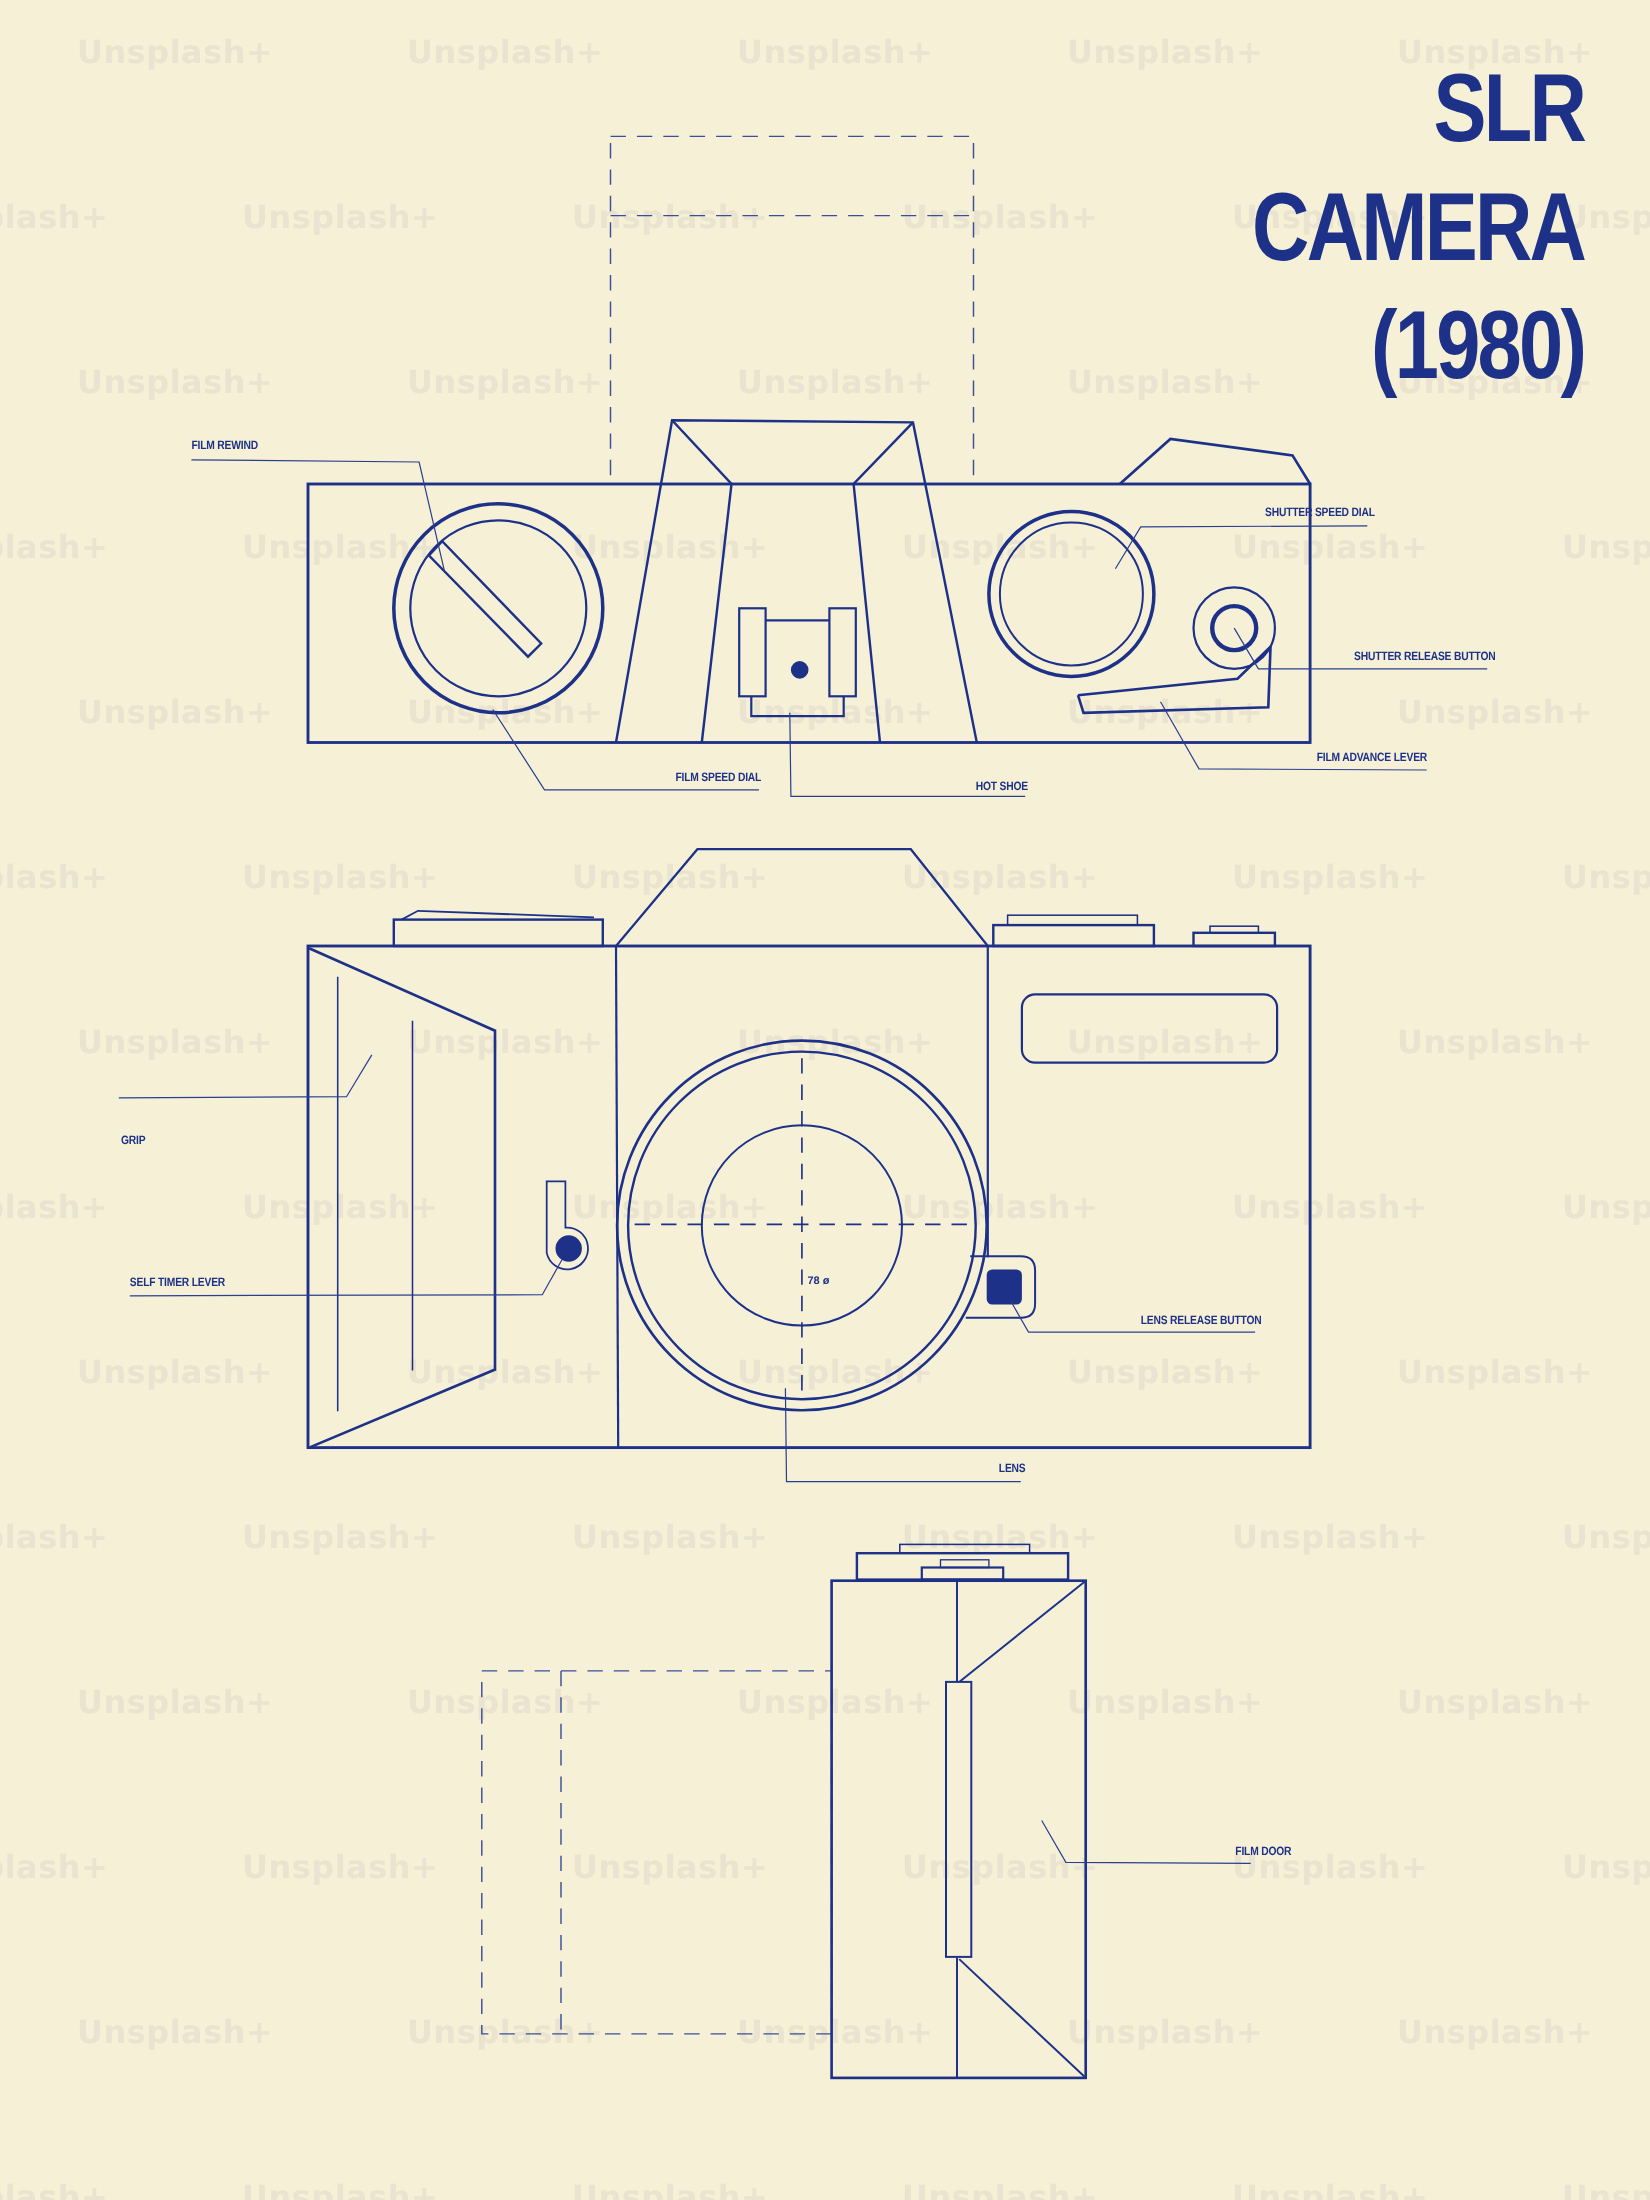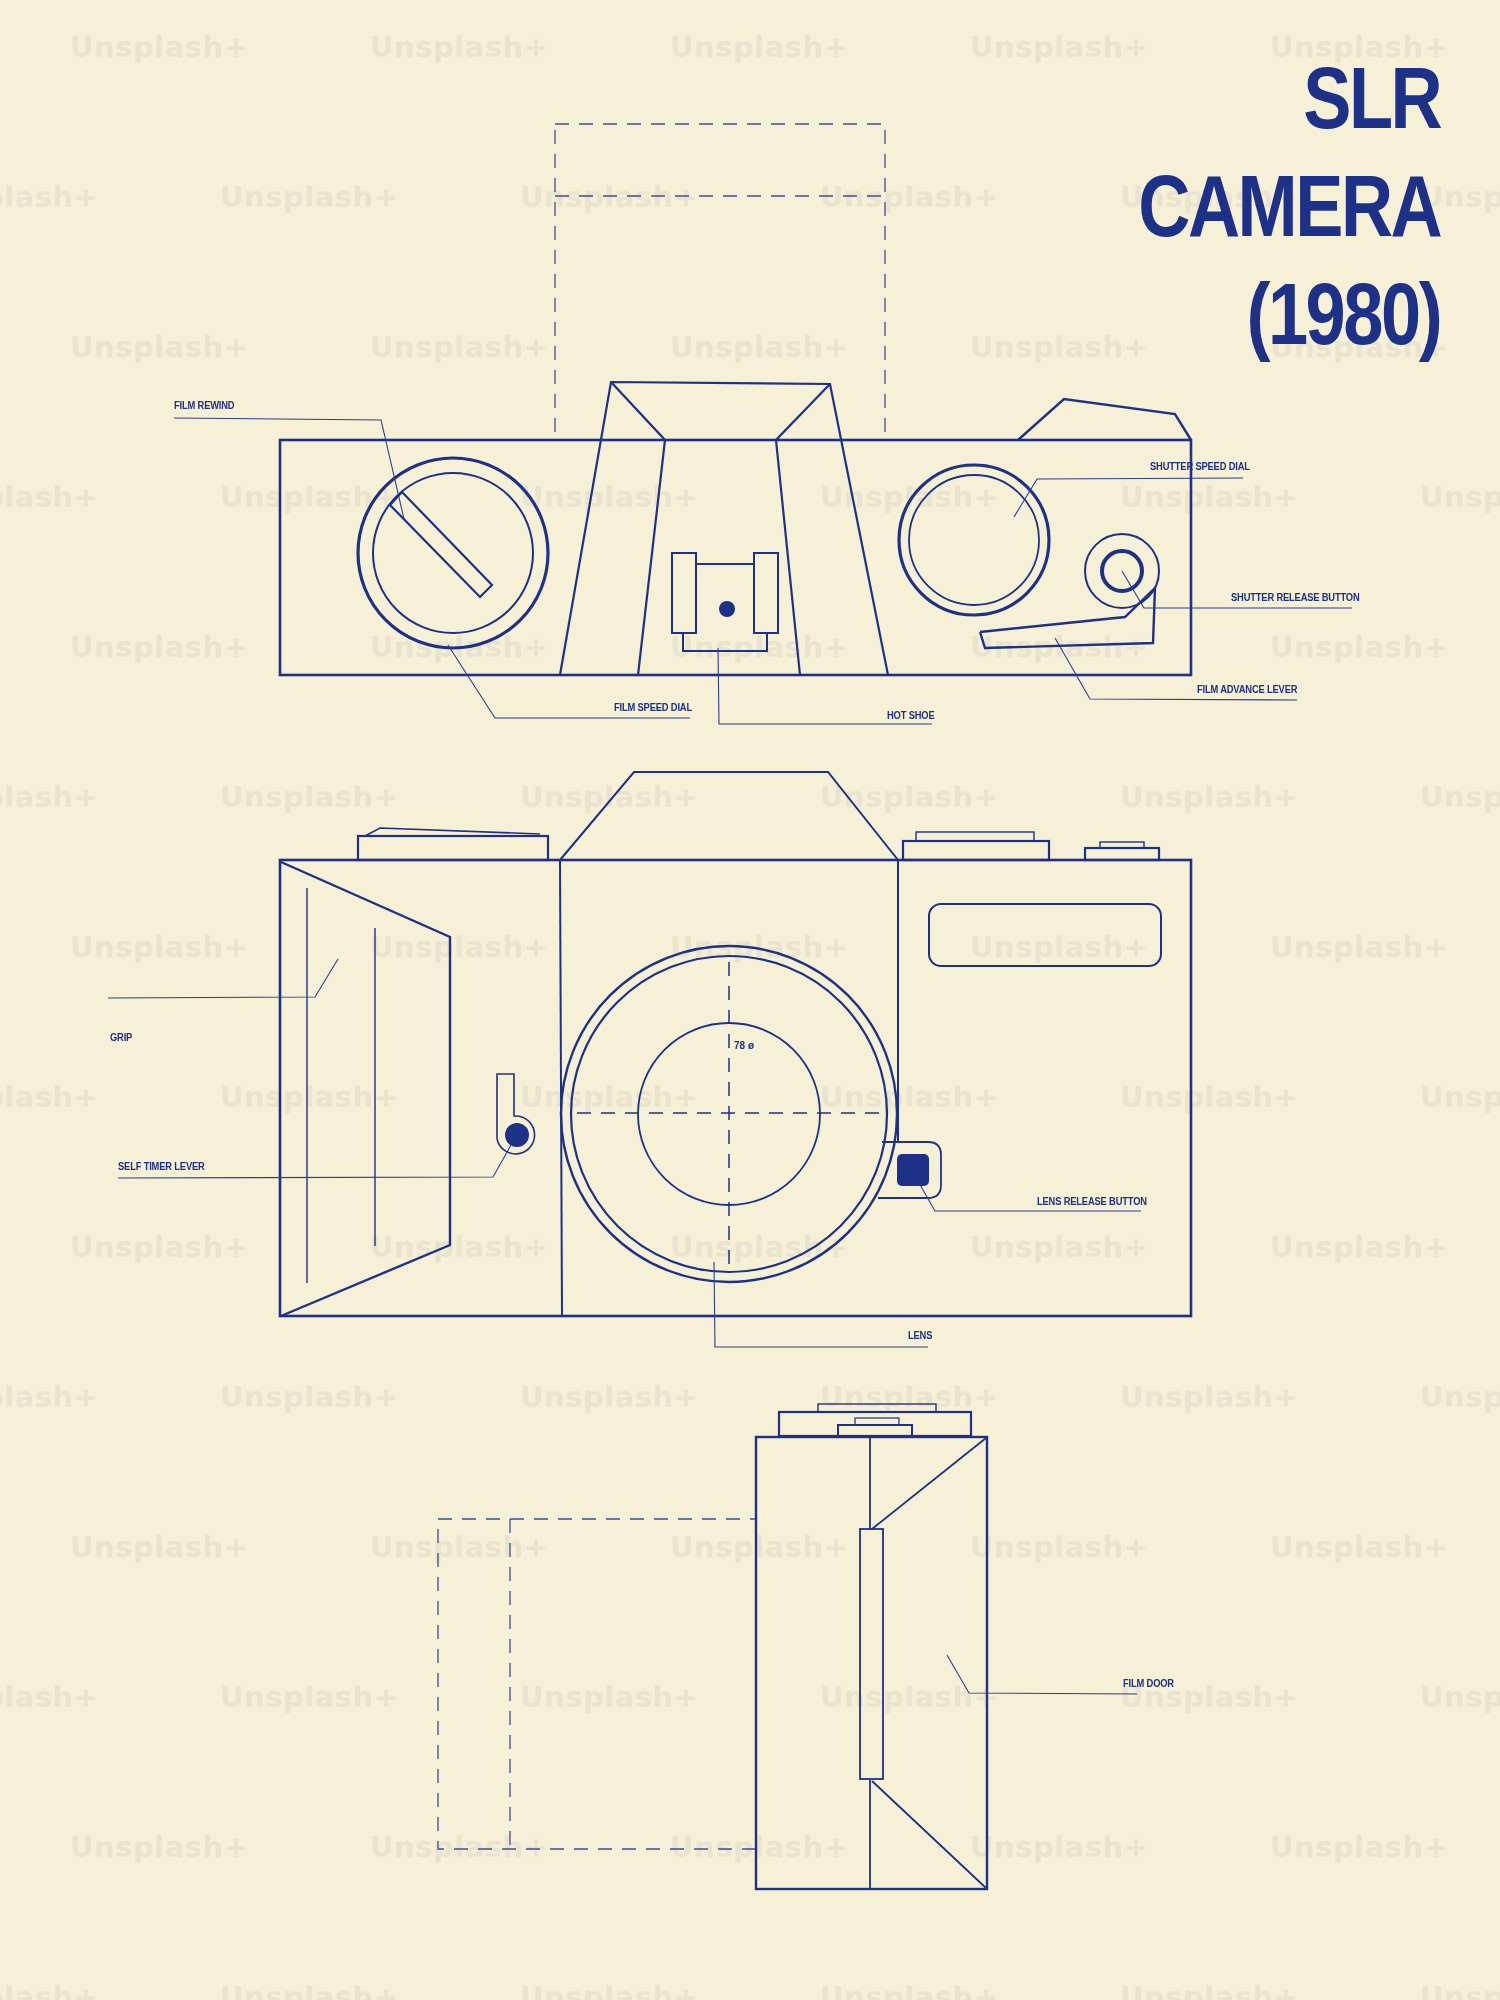--- a/index.html
+++ b/index.html
@@ -248,15 +248,15 @@
 <span class="lbl" style="left:1150px;top:460px">SHUTTER SPEED DIAL</span>
 <span class="lbl" style="left:1231px;top:591px">SHUTTER RELEASE BUTTON</span>
 <span class="lbl" style="left:1197px;top:683px">FILM ADVANCE LEVER</span>
 <span class="lbl" style="left:614px;top:701px">FILM SPEED DIAL</span>
 <span class="lbl" style="left:887px;top:709px">HOT SHOE</span>
 
 <span class="lbl" style="left:110px;top:1031px">GRIP</span>
 <span class="lbl" style="left:118px;top:1160px">SELF TIMER LEVER</span>
 <span class="lbl" style="left:1037px;top:1195px">LENS RELEASE BUTTON</span>
 <span class="lbl" style="left:908px;top:1329px">LENS</span>
-<span class="dim" style="left:734px;top:1040px">78 ø</span>
+<span class="dim" style="left:734px;top:1159px">78 ø</span>
 
 <span class="lbl" style="left:1123px;top:1677px">FILM DOOR</span>
 
 </body></html>

